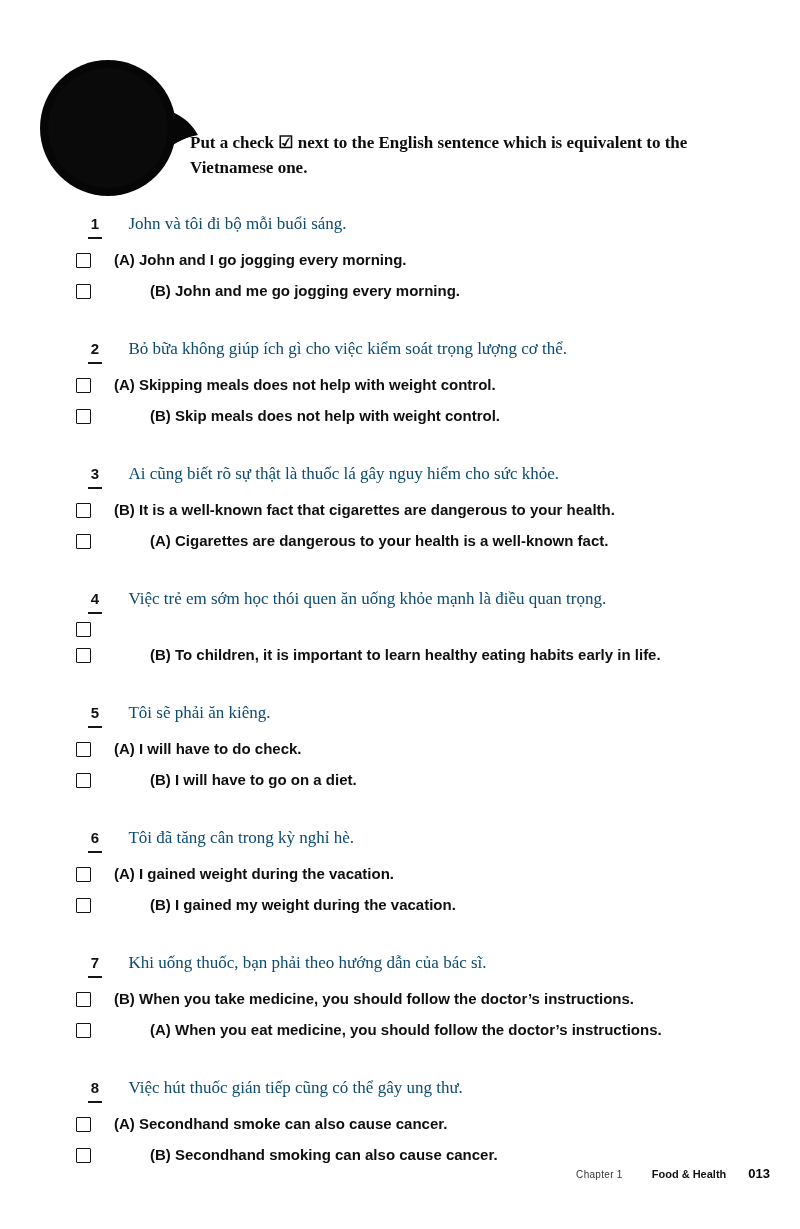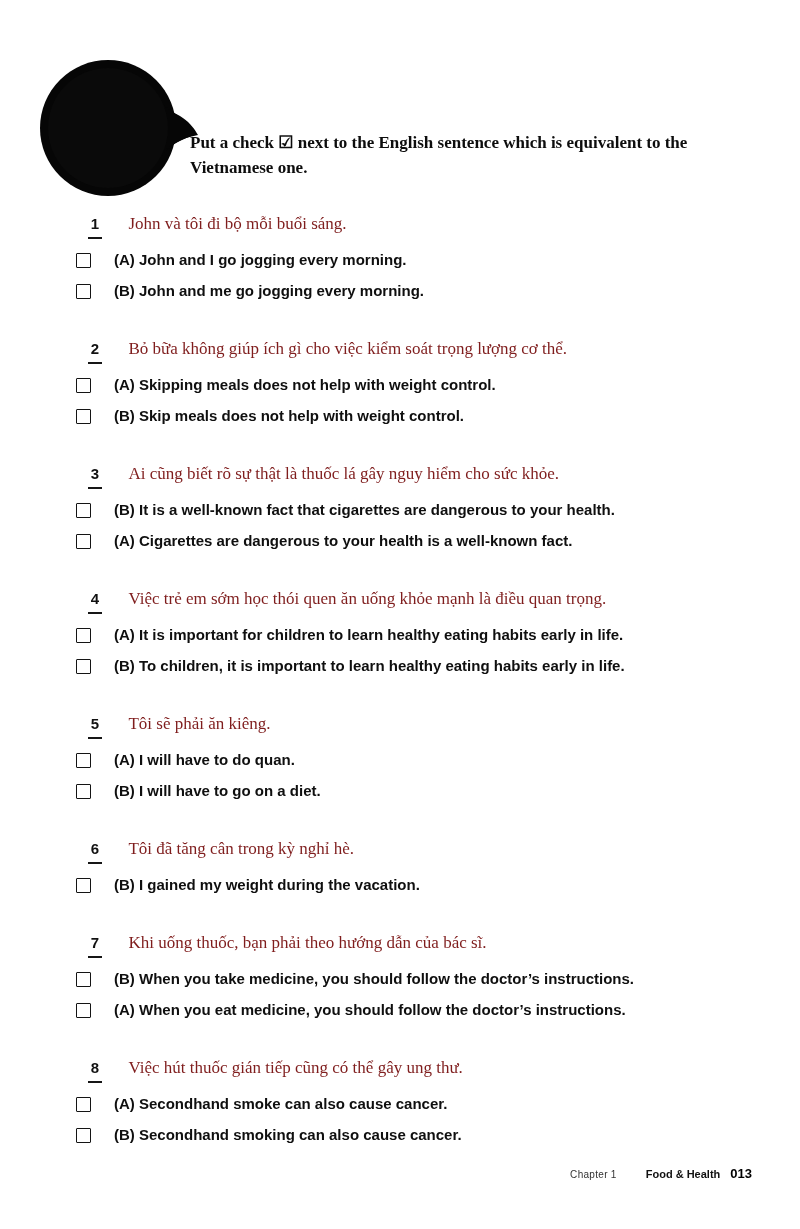--- a/index.html
+++ b/index.html
@@ -51,31 +51,31 @@
     font-size: 15px;
     border-bottom: 2px solid #161616;
     padding-bottom: 1px;
     margin-right: 22px;
     text-align: center;
     font-family: "Liberation Sans", sans-serif;
   }
   .q-prompt {
     font-family: "Liberation Serif", "DejaVu Serif", serif;
     font-size: 17px;
-    color: #7f1d1d;
+    color: #0c4a6e;
   }
   .q-option {
     padding-left: 76px;
     line-height: 26px;
     margin-bottom: 5px;
     display: flex;
     align-items: center;
     white-space: nowrap;
   }
-  .q-option:last-child { margin-bottom: 0; }
+  .q-option:last-child { margin-bottom: 0; gap: 36px; }
   .checkbox {
     display: inline-block;
     width: 13px;
     height: 13px;
     border: 1.6px solid #141414;
     border-radius: 1px;
     margin-right: 23px;
     flex: 0 0 auto;
     background: #ffffff;
     cursor: pointer;
@@ -84,28 +84,28 @@
     font-weight: 700;
     font-size: 15px;
     color: #0f0f0f;
     font-family: "Liberation Sans", sans-serif;
   }
 
   
   .footer {
     position: absolute;
     top: 1166px;
-    right: 48px;
+    right: 30px;
     display: flex;
     align-items: baseline;
     gap: 10px;
   }
   .footer .chapter  { font-size: 10px; color: #333; letter-spacing: 0.3px; }
   .footer .section  { font-size: 11px; font-weight: 700; color: #111; padding-left: 19px; }
-  .footer .pagenum  { font-size: 13px; font-weight: 700; color: #000; margin-left: 0; }
+  .footer .pagenum  { font-size: 13px; font-weight: 700; color: #000; margin-left: 12px; }
 </style>
 </head>
 <body>
 
 <div class="page">
 
   <div class="header">
     <svg class="ink-blob" viewBox="0 0 180 150" xmlns="http://www.w3.org/2000/svg" aria-hidden="true">
       <ellipse cx="78" cy="76" rx="68" ry="68" fill="#060606"></ellipse>
       <path d="M120 55 C 150 58 162 72 168 83 C 150 86 138 95 132 104 Z" fill="#060606"></path>
@@ -161,47 +161,50 @@
     </div>
   </section>
 
   <section class="question">
     <div class="q-head">
       <span class="q-num">4</span>
       <span class="q-prompt">Việc trẻ em sớm học thói quen ăn uống khỏe mạnh là điều quan trọng.</span>
     </div>
     <div class="q-option">
       <span class="checkbox"></span>
-      <span class="opt-text">(A) It is important for children to learn healthy eating habits early in life.</span>
     </div>
     <div class="q-option">
       <span class="checkbox"></span>
       <span class="opt-text">(B) To children, it is important to learn healthy eating habits early in life.</span>
     </div>
   </section>
 
   <section class="question">
     <div class="q-head">
       <span class="q-num">5</span>
       <span class="q-prompt">Tôi sẽ phải ăn kiêng.</span>
     </div>
     <div class="q-option">
       <span class="checkbox"></span>
-      <span class="opt-text">(A) I will have to do quan.</span>
+      <span class="opt-text">(A) I will have to do check.</span>
     </div>
     <div class="q-option">
       <span class="checkbox"></span>
       <span class="opt-text">(B) I will have to go on a diet.</span>
     </div>
   </section>
 
   <section class="question">
     <div class="q-head">
       <span class="q-num">6</span>
       <span class="q-prompt">Tôi đã tăng cân trong kỳ nghỉ hè.</span>
+    </div>
+    <div class="q-option">
+      <span class="checkbox"></span>
+      <span class="opt-text">(A) I gained weight during the vacation.</span>
     </div>
     <div class="q-option">
       <span class="checkbox"></span>
       <span class="opt-text">(B) I gained my weight during the vacation.</span>
     </div>
   </section>
 
   <section class="question">
     <div class="q-head">
       <span class="q-num">7</span>

